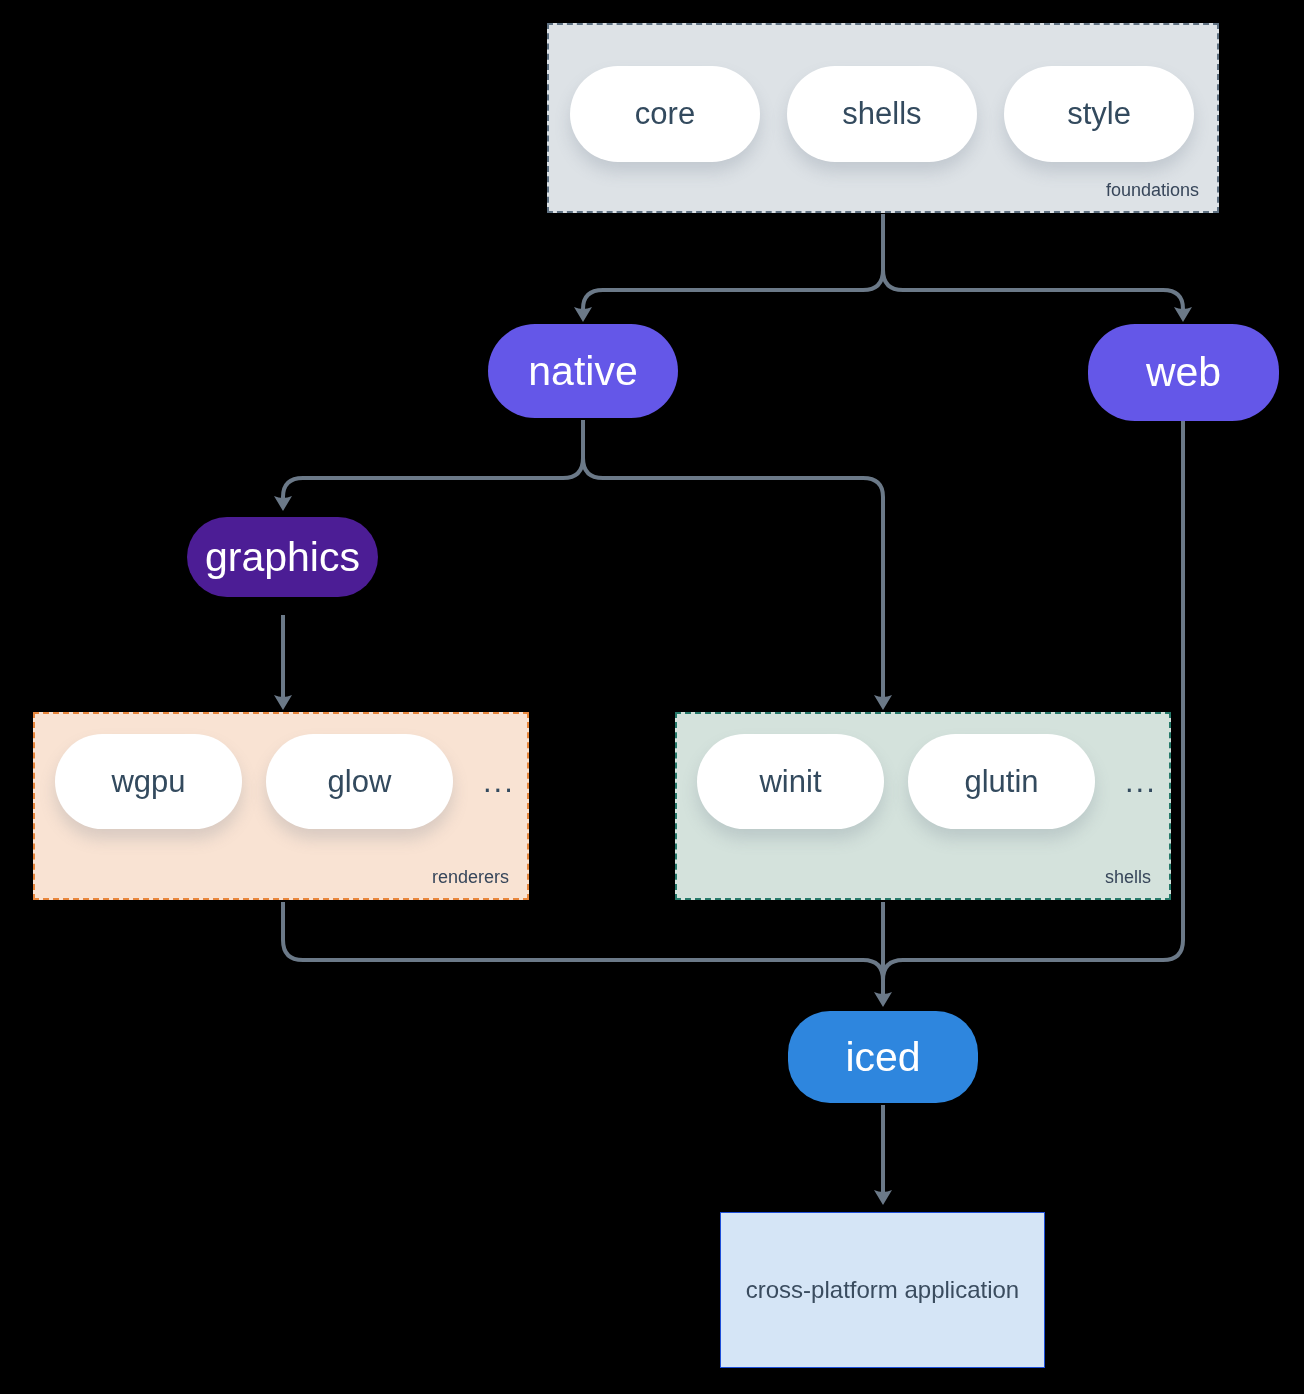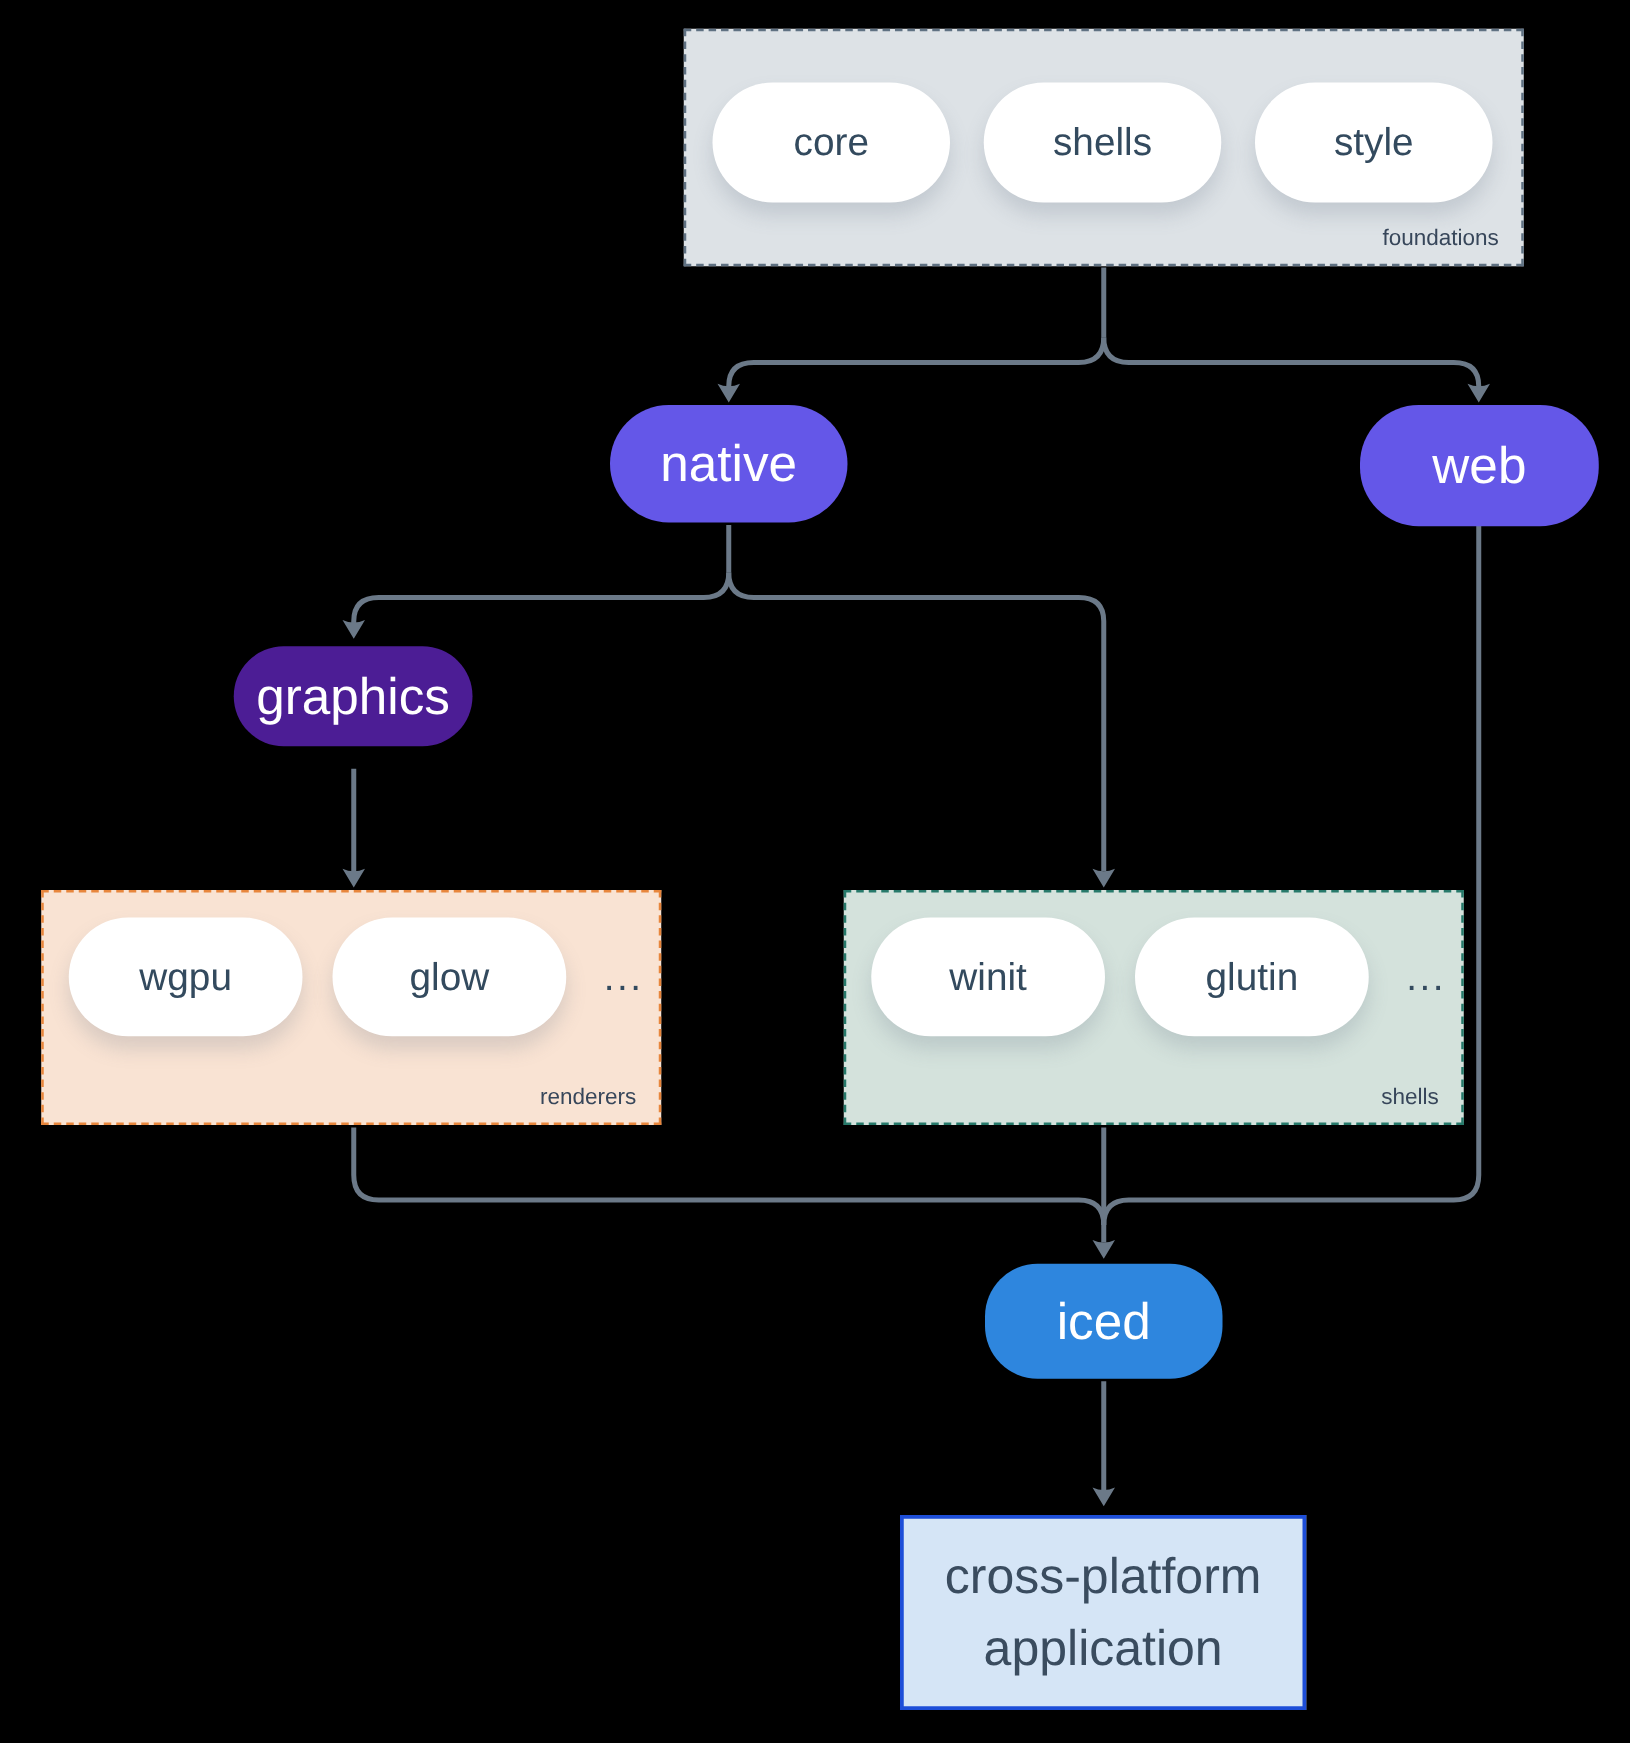--- a/index.html
+++ b/index.html
@@ -32,23 +32,23 @@
   
   .node{position:absolute;display:flex;align-items:center;justify-content:center;
         color:#fff;font-size:41px;border-radius:47px;}
   .n-native{left:488px;top:324px;width:190px;height:94px;background:#6457e8;}
   .n-web{left:1088px;top:324px;width:191px;height:97px;background:#6457e8;}
   .n-graphics{left:187px;top:517px;width:191px;height:80px;background:#4c1d95;}
   .n-iced{left:788px;top:1011px;width:190px;height:92px;background:#2e86de;border-radius:42px;}
 
   
   .app-box{position:absolute;left:720px;top:1212px;width:325px;height:156px;
-           box-sizing:border-box;background:#d5e5f6;border:3px solid #1d4ed8;
+           box-sizing:border-box;background:#d5e5f6;border:1px solid #1d4ed8;
            display:flex;align-items:center;justify-content:center;text-align:center;
-           color:#3a4c5f;font-size:40px;line-height:1.45;padding:0 22px;}
+           color:#3a4c5f;font-size:24px;line-height:1.45;padding:0 22px;}
 </style>
 </head>
 <body>
 
 <div class="canvas">
 
   <svg class="edges" width="1304" height="1394" viewBox="0 0 1304 1394">
     <g stroke="#6b7988" stroke-width="4" fill="none" stroke-linejoin="round">
 
       <path d="M883,214 L883,270"></path>

